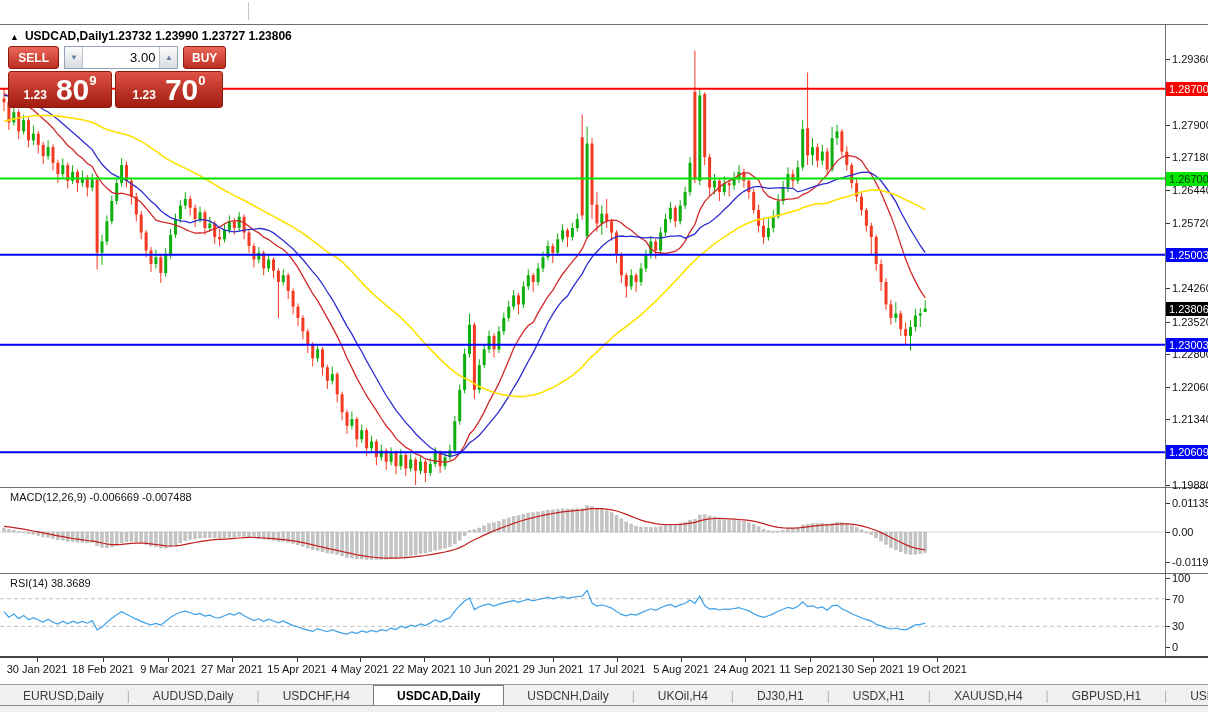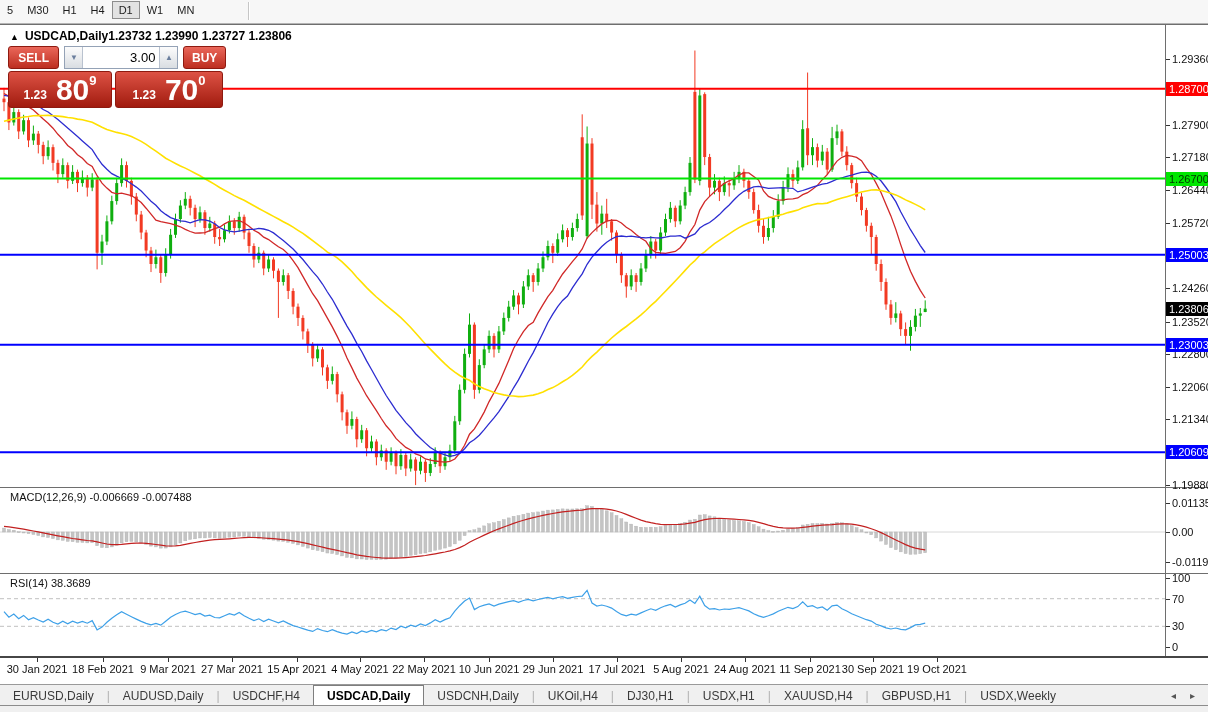--- a/index.html
+++ b/index.html
@@ -42,34 +42,33 @@
   .ind-label{font-size:11px;color:#111;}
   
   .y-tick-label{position:absolute;left:1172px;font-size:11px;color:#111;}
   .y-tick-mark{position:absolute;left:1166px;width:4px;height:1px;background:#333;}
   .y-badge{position:absolute;left:1166px;width:42px;font-size:11px;padding:1px 0 1px 3px;}
   .x-label{position:absolute;font-size:11px;color:#111;transform:translateX(-50%);white-space:nowrap;}
   .x-tick{position:absolute;width:1px;height:4px;background:#333;}
   
   #tabbar{left:0;top:684px;width:1208px;height:21px;background:#f0f0f0;border-top:1px solid #9a9a9a;
           display:flex;align-items:stretch;font-size:12px;color:#3a3a3a;}
-  .tab{padding:0 13px;display:flex;align-items:center;white-space:nowrap;text-align:center;}
+  .tab{padding:0 23px;display:flex;align-items:center;white-space:nowrap;text-align:center;}
   .tab.active{background:#fff;border:1px solid #7e7e7e;border-bottom:1px solid #fff;font-weight:700;color:#000;}
   .tab-sep{display:flex;align-items:center;color:#b0b0b0;}
   #tab-arrows{margin-left:auto;display:flex;align-items:center;color:#555;font-size:10px;padding-right:6px;}
   #tab-arrows span{padding:0 7px;}
   #bottom-strip{left:0;top:705px;width:1208px;height:7px;background:#f0f0f0;border-top:1px solid #8c8c8c;}
   svg{display:block;}
 </style>
 </head>
 <body>
 
 <div id="root">
 
-  <div id="toolbar" class="abs"><span class="tf-btn">5</span><span class="tf-btn">M30</span><span class="tf-btn">H1</span><span class="tf-btn">H4</span><span class="tf-btn active">D1</span><span class="tf-btn">W1</span><span class="tf-btn">MN</span></div>
   <div id="tb-sep" class="abs"></div>
 
   <div class="abs hline" style="top:24px"></div>
   <div id="axis-vline" class="abs"></div>
   <div class="abs hline" style="top:487px"></div>
   <div class="abs hline" style="top:573px"></div>
   <div class="abs hline" style="top:656px;height:2px;background:#464646"></div>
 
   <svg id="main-svg" class="abs" style="left:0;top:25px" width="1165" height="462">
       <g>

